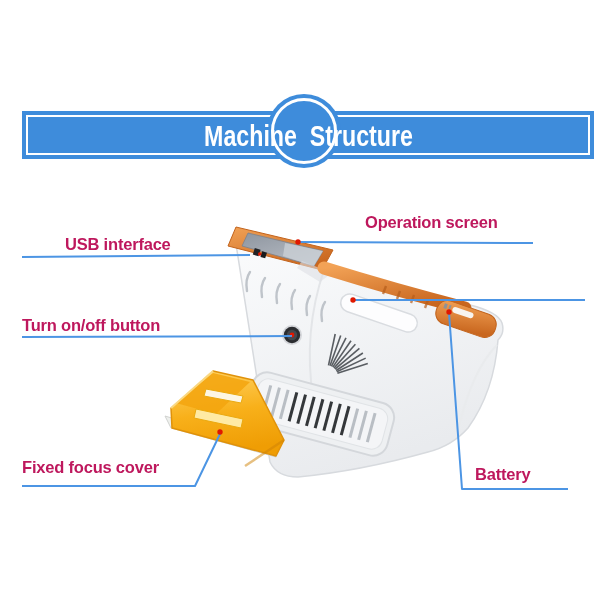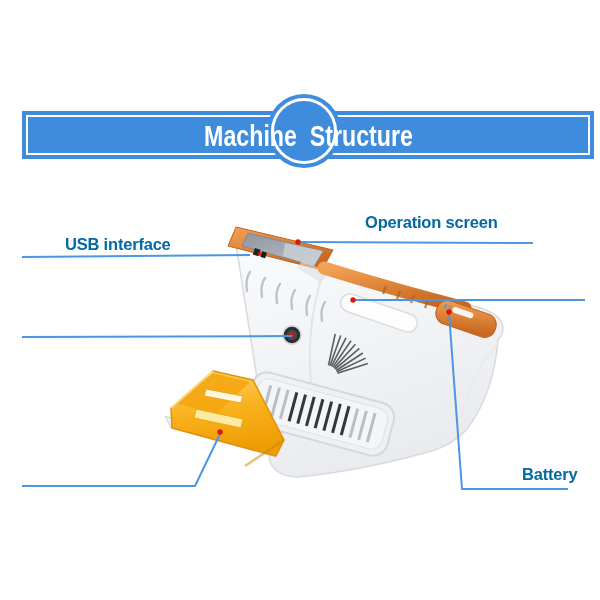--- a/index.html
+++ b/index.html
@@ -8,21 +8,21 @@
   
   .band{position:absolute;left:22px;top:111px;width:572px;height:48px;background:#3E8CDB;}
   .band-inner{position:absolute;left:4px;top:4px;right:4px;bottom:4px;border:2px solid #ffffff;}
   .circle{position:absolute;left:267px;top:94px;width:74px;height:74px;border-radius:50%;background:#3E8CDB;}
   .circle-inner{position:absolute;left:4px;top:4px;right:4px;bottom:4px;border:3px solid #ffffff;border-radius:50%;}
   .banner-title-wrap{position:absolute;left:22px;top:111px;width:572px;height:57px;
          display:flex;align-items:center;justify-content:center;}
   .banner-title{color:#ffffff;font-weight:bold;font-size:29px;letter-spacing:0px;word-spacing:8px;
          transform:scaleX(0.8) translateY(-3px);white-space:nowrap;}
   
-  .label{position:absolute;color:#0369a1;font-weight:bold;font-size:16.5px;line-height:1;
+  .label{position:absolute;color:#be185d;font-weight:bold;font-size:16.5px;line-height:1;
          white-space:nowrap;letter-spacing:-0.2px;}
   svg{position:absolute;left:0;top:0;}
 </style>
 </head>
 <body>
 
 <div class="stage">
 
   <div class="band">
     <div class="band-inner"></div>
@@ -162,14 +162,16 @@
     <g fill="#E01800">
       <circle cx="298" cy="242" r="2.7"></circle>
       <circle cx="353" cy="300" r="2.7"></circle>
       <circle cx="449" cy="312" r="2.7"></circle>
       <circle cx="220" cy="432" r="2.7"></circle>
     </g>
   </svg>
 
   <div class="label" style="left:22px;top:236px;margin-left:43px;">USB interface</div>
   <div class="label" style="left:365px;top:214px;">Operation screen</div>
-  <div class="label" style="left:475px;top:466px;margin-left:47px;">Battery</div>
+  <div class="label" style="left:22px;top:317px;">Turn on/off button</div>
+  <div class="label" style="left:22px;top:459px;">Fixed focus cover</div>
+  <div class="label" style="left:475px;top:466px;">Battery</div>
 </div>
 
 </body></html>

